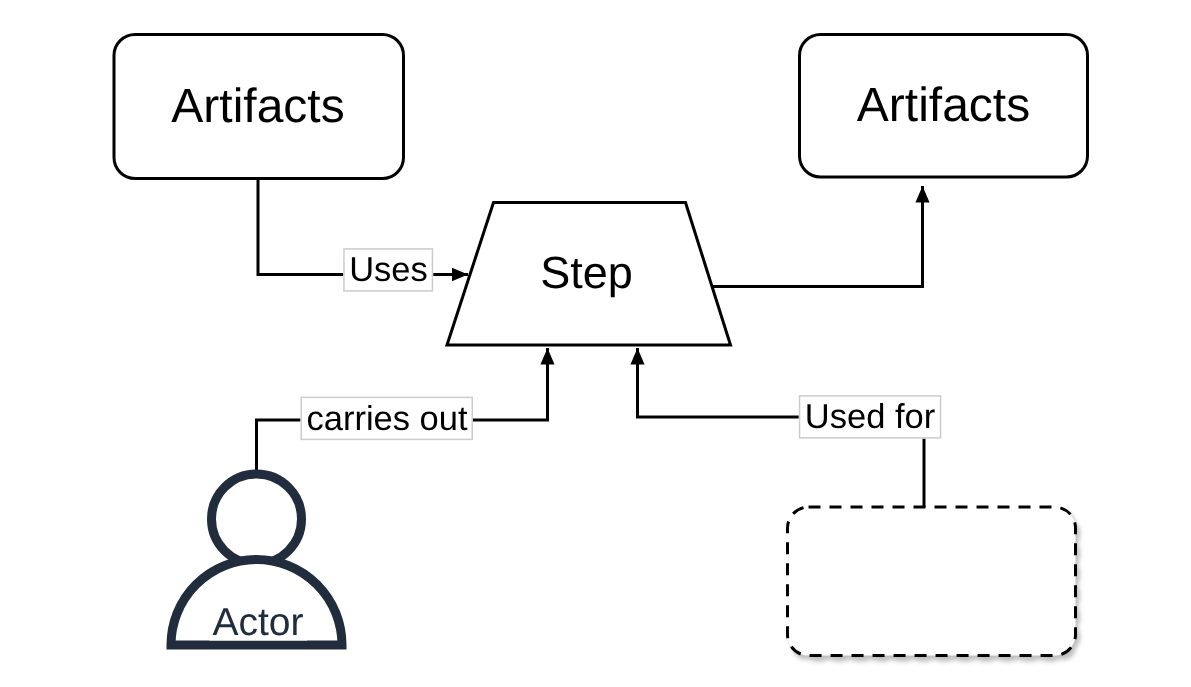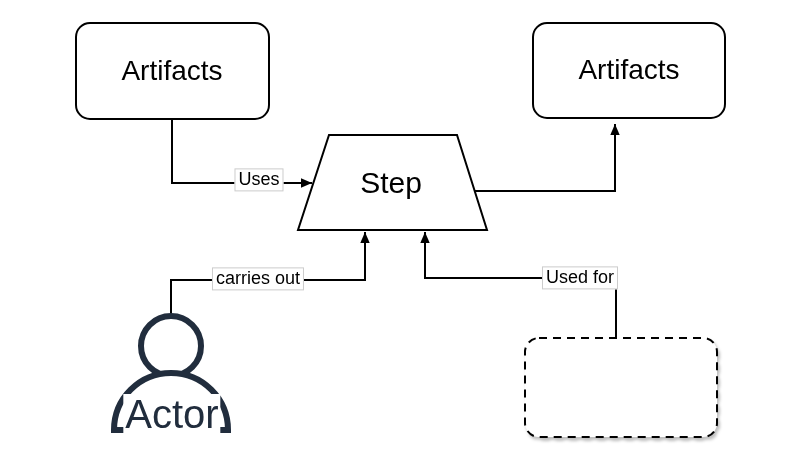--- a/index.html
+++ b/index.html
@@ -21,34 +21,34 @@
     top: 0;
   }
   .label {
     position: absolute;
     transform: translate(-50%, -50%);
     white-space: nowrap;
     color: #000000;
     text-align: center;
   }
   .node-label {
-    font-size: 28px;
+    font-size: 32px;
   }
   .node-label.small {
     font-size: 30px;
   }
   .actor-label {
-    font-size: 40px;
+    font-size: 26px;
     color: #212d3d;
     background: #ffffff;
     padding: 0 2px;
     line-height: 1.0;
   }
   .edge-label {
-    font-size: 18px;
+    font-size: 23px;
     background: #ffffff;
     border: 1px solid #cccccc;
     padding: 0 3px;
     line-height: 1.18;
   }
   .dashed-shadow {
     filter: drop-shadow(2.5px 3px 1.5px rgba(0,0,0,0.25));
   }
 </style>
 </head>

